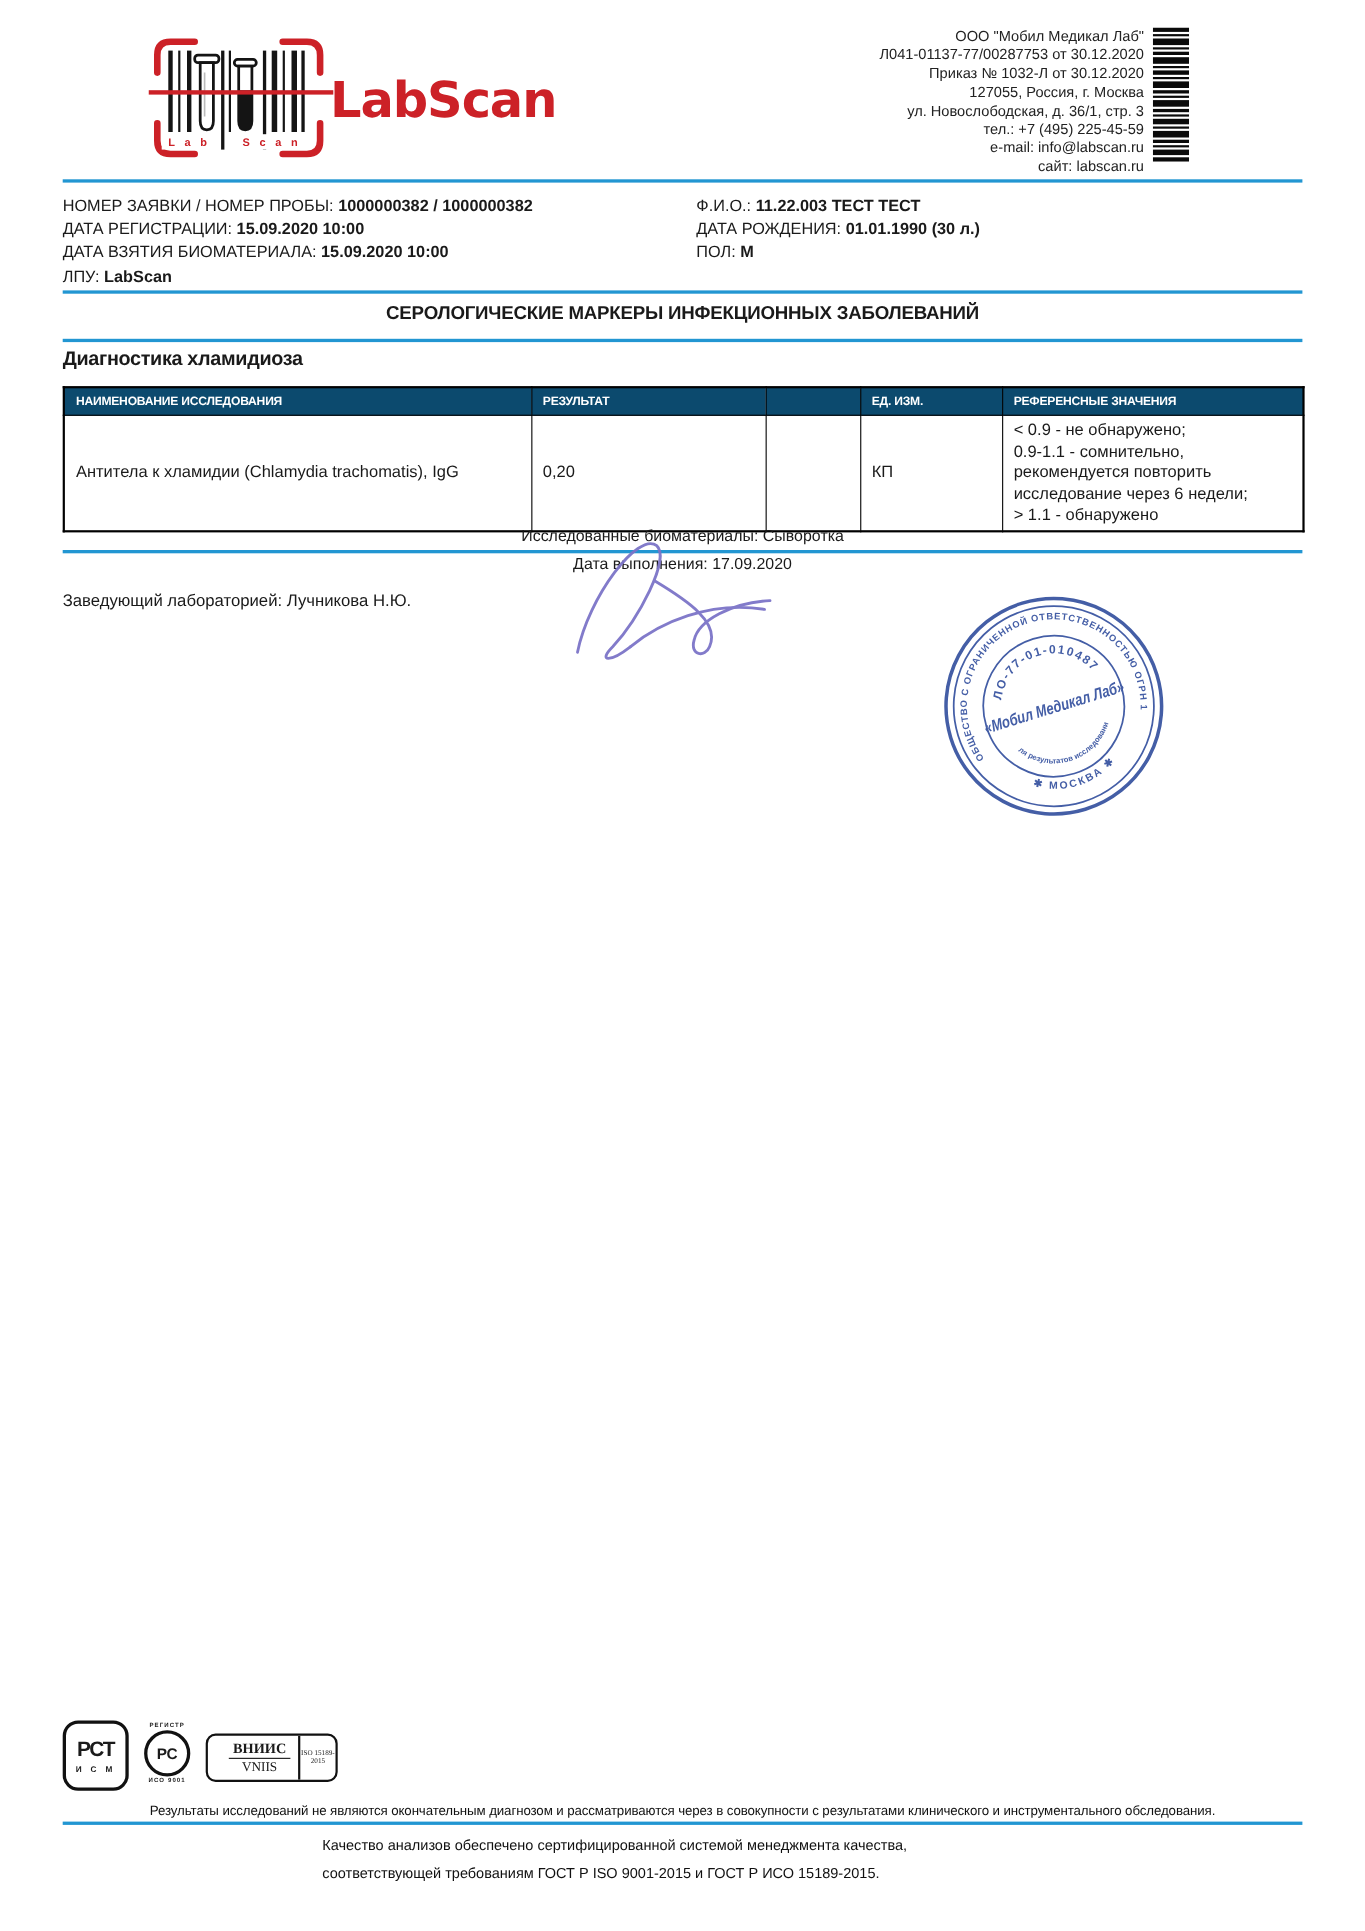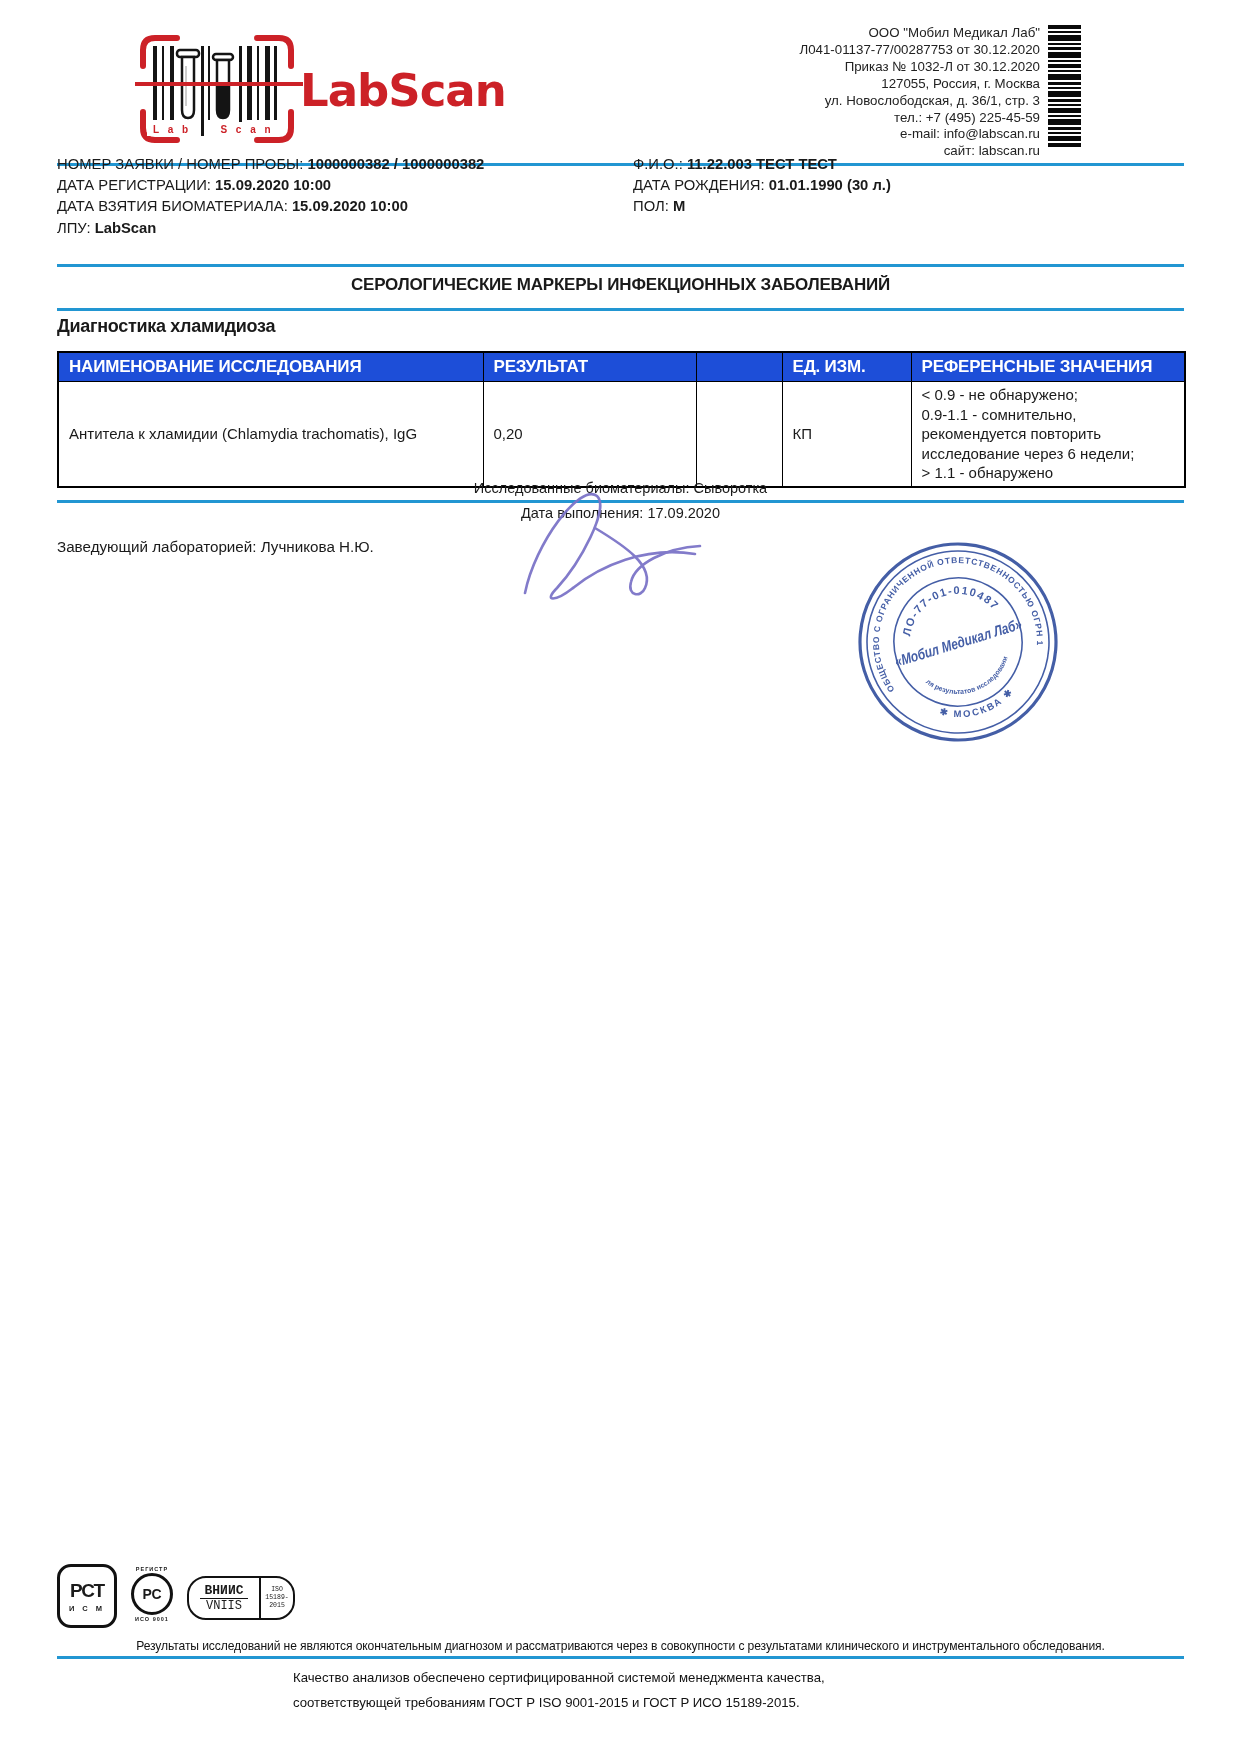--- a/index.html
+++ b/index.html
@@ -6,30 +6,30 @@
   .page{position:relative;width:1241px;height:1755px;background:#fff;overflow:hidden;
         font-family:"Liberation Sans",sans-serif;color:#1a1a1a;}
   .abs{position:absolute;}
   .rule{position:absolute;left:57px;width:1127px;height:3px;background:#2296d2;}
   
   .logo-big{position:absolute;left:300px;top:64px;font-size:45px;font-weight:700;
             color:#cc2127;letter-spacing:-1px;font-family:"DejaVu Sans",sans-serif;}
   .company{position:absolute;left:560px;width:480px;top:25px;text-align:right;
            font-size:13.3px;line-height:16.9px;color:#222;}
   
-  .pinfo{position:absolute;top:154px;font-size:14.8px;line-height:21.2px;}
+  .pinfo{position:absolute;top:178px;font-size:14.8px;line-height:21.2px;}
   .pinfo .v{font-weight:700;}
   
   .rtitle{position:absolute;left:57px;width:1127px;top:275px;text-align:center;
           font-size:17px;font-weight:700;letter-spacing:-0.2px;}
   .rsection{position:absolute;left:57px;top:316px;font-size:18px;font-weight:700;letter-spacing:-0.3px;}
   
   table.res{position:absolute;left:57px;top:351px;width:1127px;border-collapse:collapse;
             table-layout:fixed;}
-  table.res th{background:#1d4ed8;color:#fff;font-size:17px;font-weight:700;
+  table.res th{background:#0c4a6e;color:#fff;font-size:11px;font-weight:700;
                text-align:left;padding:4px 10px;border:1px solid #000;height:16px;letter-spacing:-0.2px;}
   table.res td{border:1px solid #000;font-size:15px;padding:3px 10px;vertical-align:middle;}
   table.res{border:2px solid #000;}
   td.refcell{vertical-align:top;line-height:19.5px;padding-top:4px;}
   tr.body-row{height:102px;}
   
   .rightline{position:absolute;left:57px;width:1127px;text-align:center;font-size:14.5px;}
   .labhead{position:absolute;left:57px;top:538px;font-size:15.2px;}
   
   .disclaimer{position:absolute;left:57px;width:1127px;top:1639px;text-align:center;
@@ -38,22 +38,22 @@
   .pagenum{position:absolute;left:57px;width:1127px;top:1706px;text-align:right;font-size:12.5px;}
   .badges{position:absolute;left:57px;top:1564px;display:flex;align-items:flex-start;gap:10px;}
   .b-rst{width:54px;height:58px;border:3px solid #111;border-radius:14px;display:flex;
          flex-direction:column;align-items:center;justify-content:center;}
   .b-rst .big{font-size:19px;font-weight:900;letter-spacing:-1px;}
   .b-rst .small{font-size:7.5px;letter-spacing:3px;font-weight:700;margin-top:2px;}
   .b-reg{width:50px;display:flex;flex-direction:column;align-items:center;padding-top:2px;}
   .b-reg .arc{font-size:5.5px;font-weight:700;letter-spacing:1px;}
   .b-reg .circ{width:36px;height:36px;border:3px solid #111;border-radius:50%;display:flex;
                align-items:center;justify-content:center;font-size:14px;font-weight:900;margin:1px 0;}
-  .b-vniis{margin-top:12px;width:104px;height:40px;border:2.5px solid #111;border-radius:19px;
-           display:flex;overflow:hidden;font-family:Liberation Mono, monospace;}
+  .b-vniis{margin-top:12px;width:104px;height:40px;border:2.5px solid #111;border-radius:9px;
+           display:flex;overflow:hidden;font-family:Liberation Serif, serif;padding-left:12px;}
   .b-vniis .l{flex:1;display:flex;flex-direction:column;align-items:center;justify-content:center;}
   .b-vniis .l .ru{font-size:13px;font-weight:700;border-bottom:1.5px solid #111;padding:0 4px;}
   .b-vniis .l .en{font-size:12px;}
   .b-vniis .r{width:32px;border-left:2px solid #111;display:flex;align-items:center;
               justify-content:center;font-size:6.5px;text-align:center;line-height:8px;}
   .stamp{position:absolute;left:838px;top:522px;width:240px;height:240px;
          transform:rotate(-17deg);opacity:0.92;}
 </style>
 </head>
 <body>

